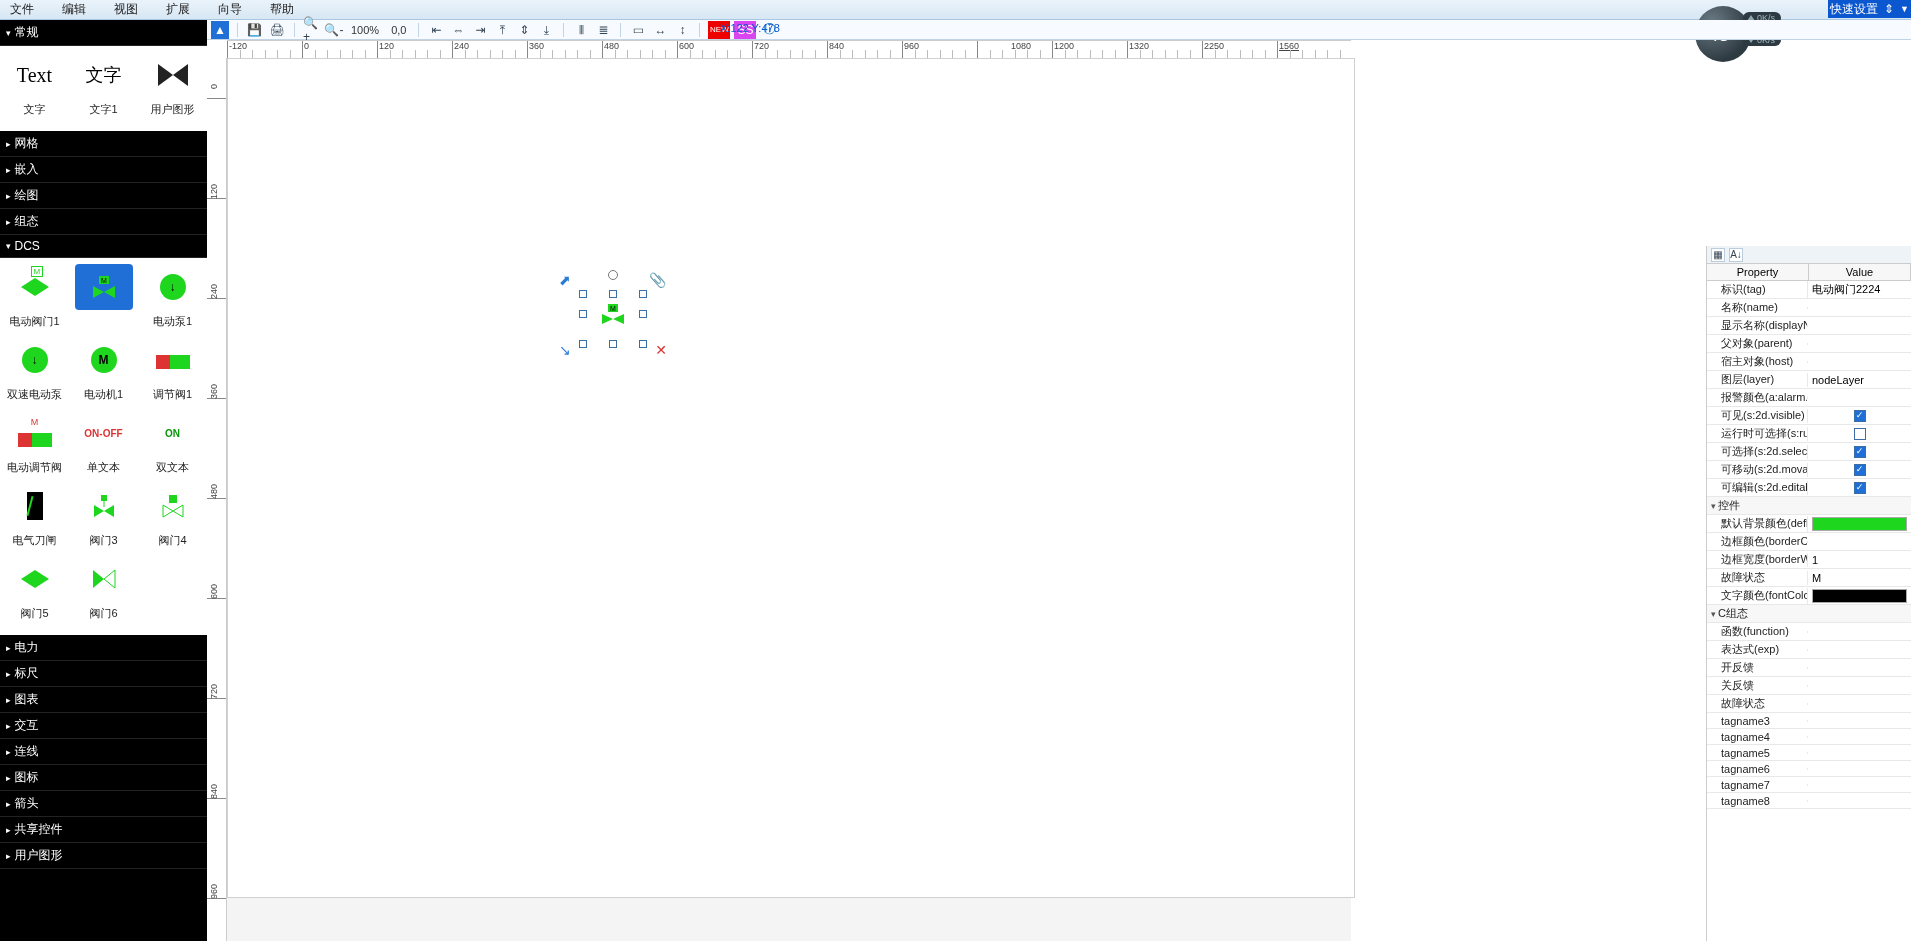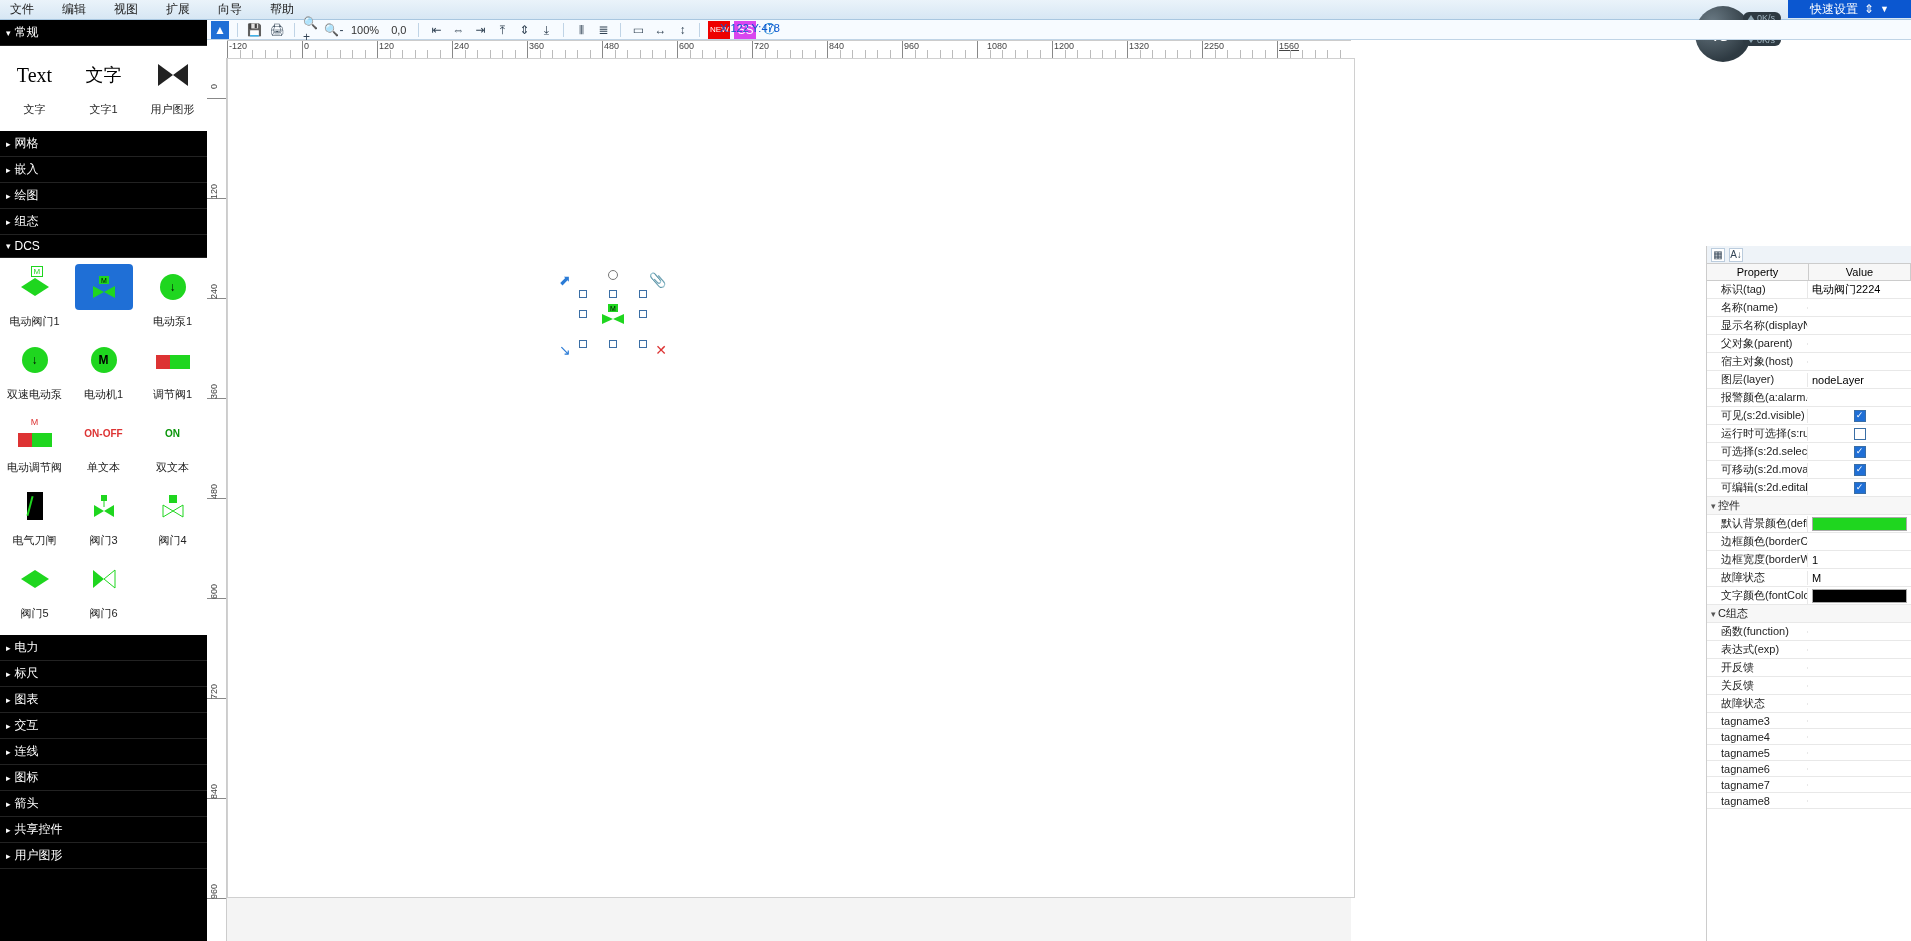--- a/index.html
+++ b/index.html
@@ -1,21 +1,21 @@
 <!DOCTYPE html>
 <html><head>
 <meta charset="utf-8">
 <style>
 * { margin:0; padding:0; box-sizing:border-box; font-family:"Microsoft YaHei","微软雅黑",Arial,sans-serif; }
 html,body{ width:1911px; height:941px; overflow:hidden; background:#fff; color:#000; font-size:12px;}
 
 #menubar{ position:absolute; left:0; top:0; right:0; height:20px; background:linear-gradient(#eaf3fa,#d7e7f4); border-bottom:1px solid #a9c7e0; display:flex; align-items:center; padding-left:10px;}
 #menubar span{ margin-right:28px; font-size:12px; color:#222; cursor:default;}
 
-#quickset{ position:absolute; right:0; top:0; height:18px; background:#0b57d0; color:#fff; font-size:12px; padding:1px 22px; display:flex; align-items:center; gap:6px;}
+#quickset{ position:absolute; right:0; top:0; height:18px; background:#0b57d0; color:#fff; font-size:12px; padding:1px 2px; display:flex; align-items:center; gap:6px;}
 #quickset .tri{ font-size:9px;}
 
 #leftpanel{ position:absolute; left:0; top:20px; width:207px; bottom:0; background:#000; color:#fff; overflow:hidden;}
 .cat-head{ background:#000; color:#fff; font-size:12px; padding:4px 4px 4px 6px; border-bottom:1px solid #222; display:flex; align-items:center; cursor:default;}
 .cat-head::before{ content:"▸"; font-size:9px; margin-right:4px; color:#fff;}
 .cat-head.open::before{ content:"▾";}
 .cat-body{ background:#fff; color:#000; display:flex; flex-wrap:wrap; padding:6px 0 6px 0;}
 .cell{ width:69px; display:flex; flex-direction:column; align-items:center; justify-content:flex-start; margin-bottom:8px;}
 .cell .ico{ width:58px; height:46px; display:flex; align-items:center; justify-content:center; border-radius:4px;}
 .cell.sel .ico{ background:#1f6fd6;}
@@ -365,21 +365,21 @@
     <div class="hlineS" style="left: 650px;"></div>
     <div class="hlineS" style="left: 662.5px;"></div>
     <div class="hline" style="left: 675px;"></div>
     <div class="rlabel" style="left: 677px; top: 0px;">960</div>
     <div class="hlineS" style="left: 687.5px;"></div>
     <div class="hlineS" style="left: 700px;"></div>
     <div class="hlineS" style="left: 712.5px;"></div>
     <div class="hlineS" style="left: 725px;"></div>
     <div class="hlineS" style="left: 737.5px;"></div>
     <div class="hline" style="left: 750px;"></div>
-    <div class="rlabel" style="left: 760px; top: 0px;">1080</div>
+    <div class="rlabel" style="left: 784px; top: 0px;">1080</div>
     <div class="hlineS" style="left: 762.5px;"></div>
     <div class="hlineS" style="left: 775px;"></div>
     <div class="hlineS" style="left: 787.5px;"></div>
     <div class="hlineS" style="left: 800px;"></div>
     <div class="hlineS" style="left: 812.5px;"></div>
     <div class="hline" style="left: 825px;"></div>
     <div class="rlabel" style="left: 827px; top: 0px;">1200</div>
     <div class="hlineS" style="left: 837.5px;"></div>
     <div class="hlineS" style="left: 850px;"></div>
     <div class="hlineS" style="left: 862.5px;"></div>

